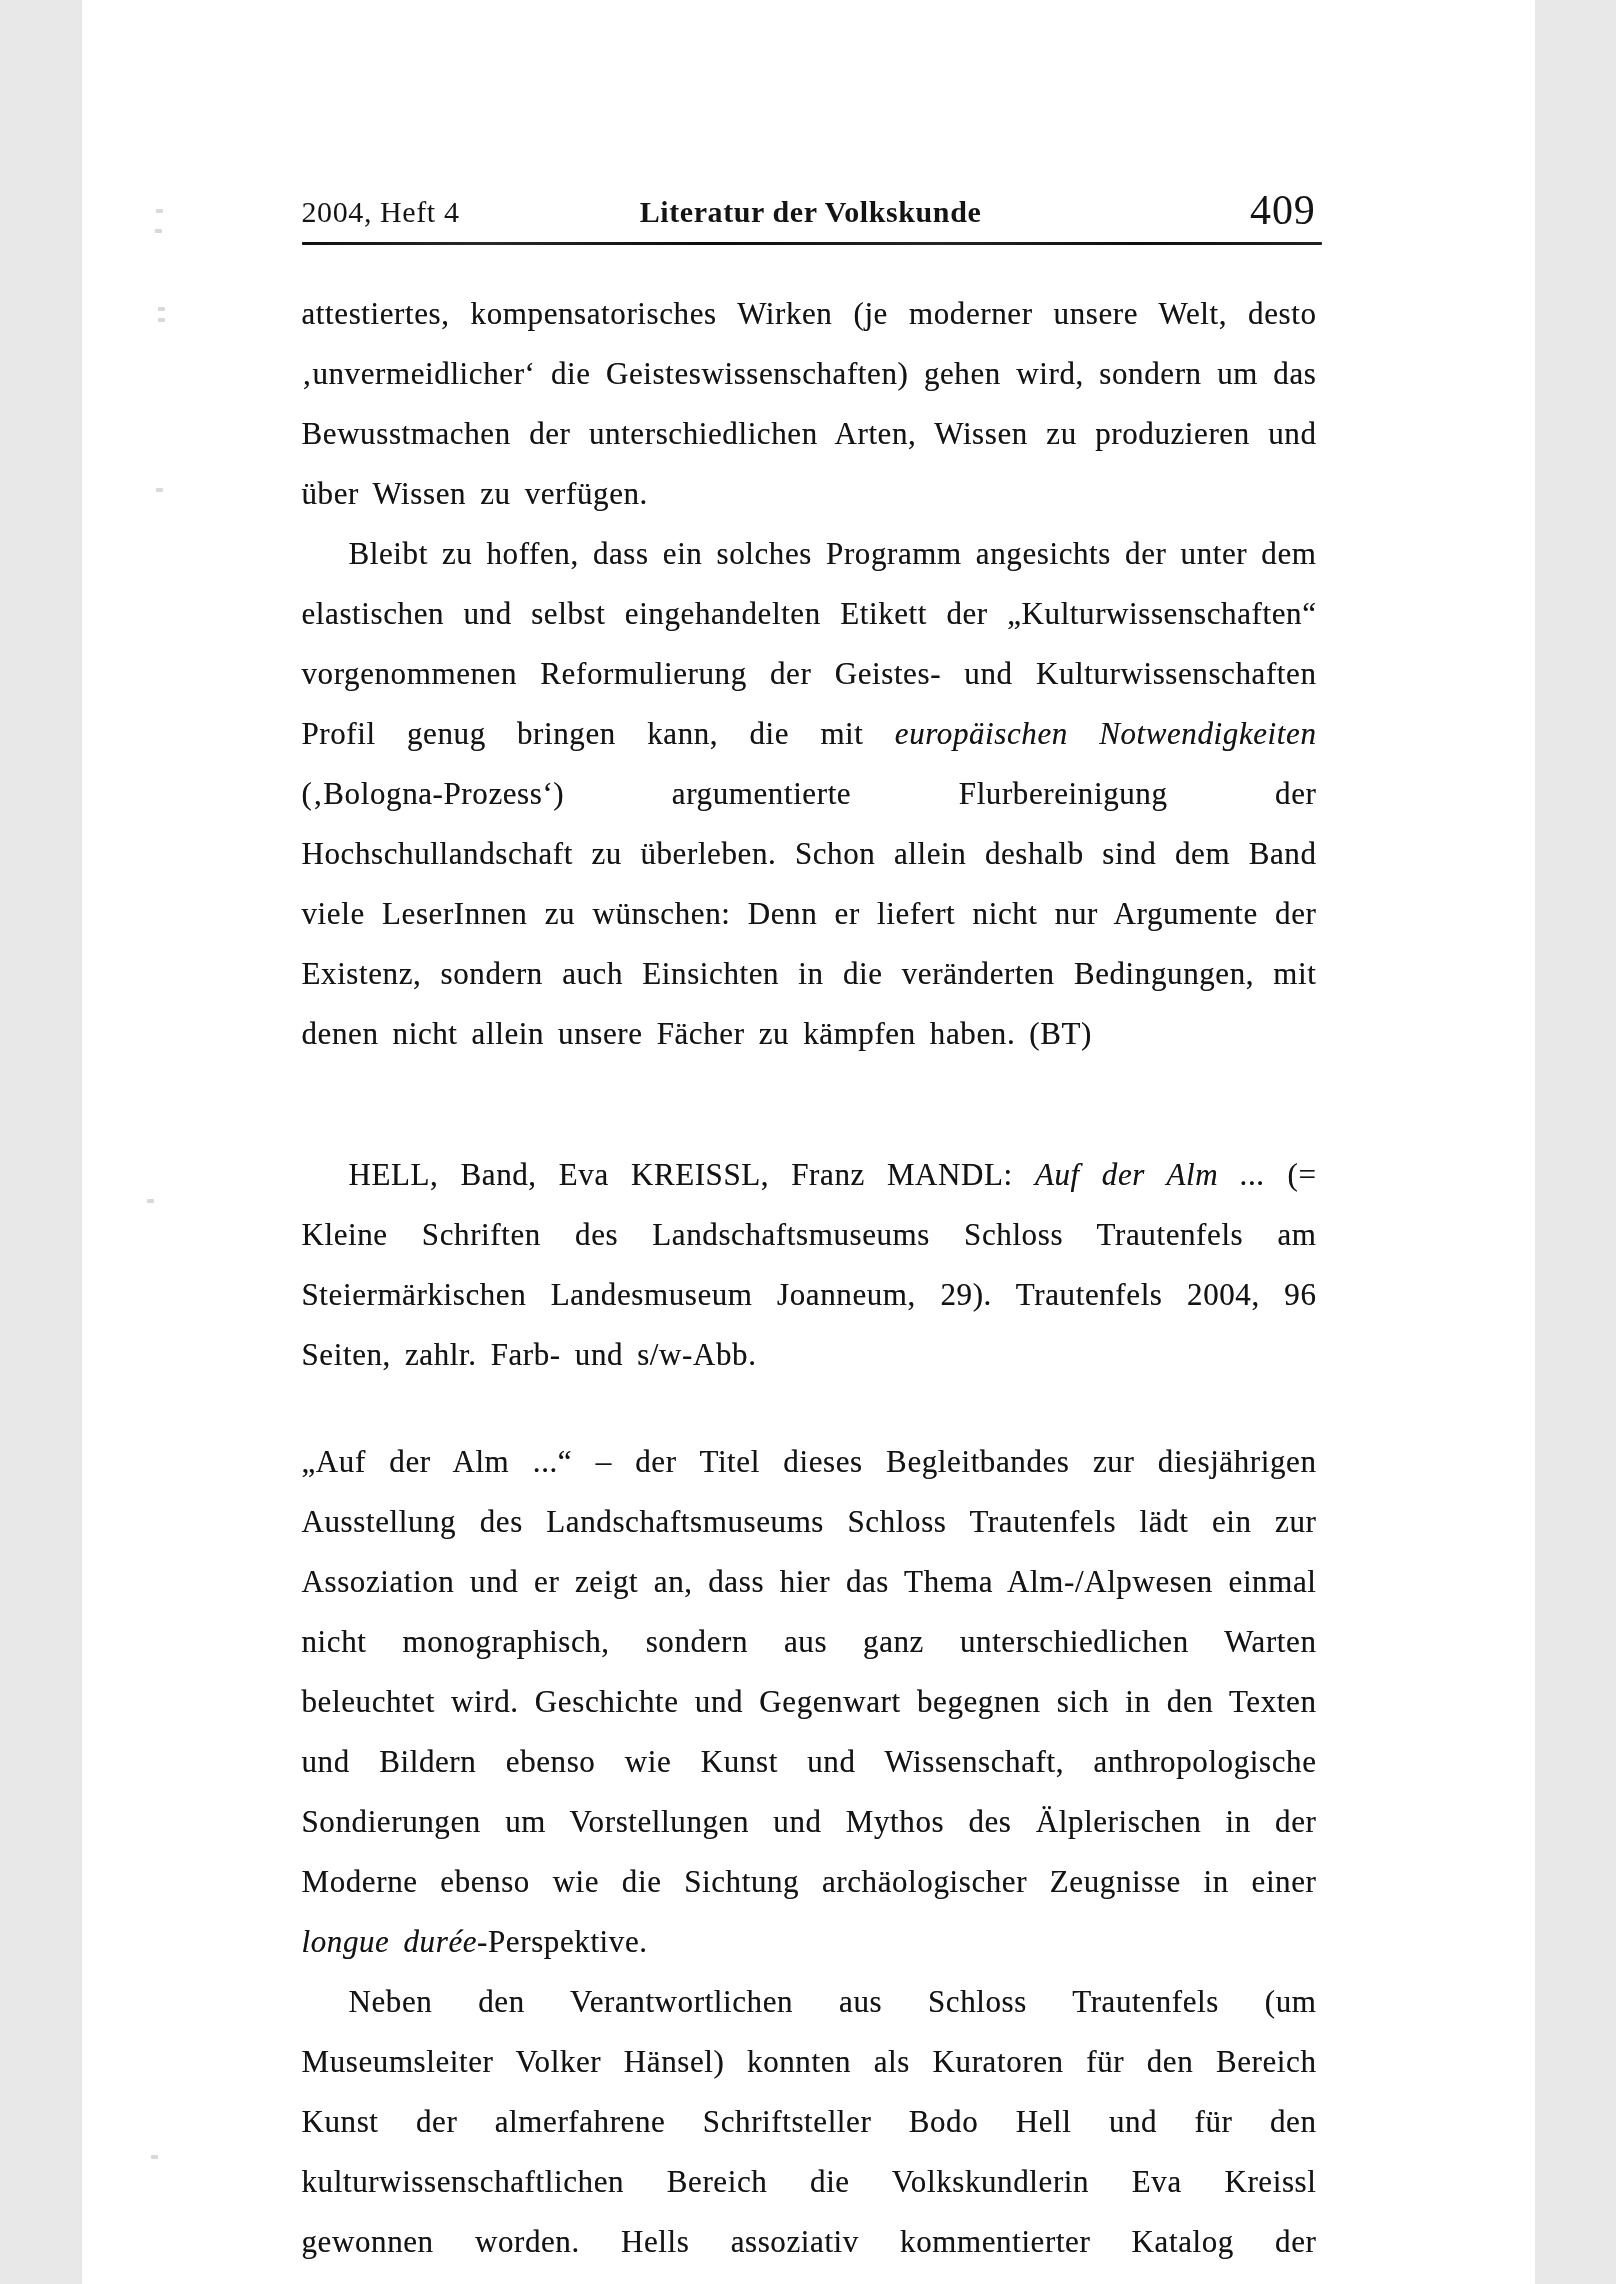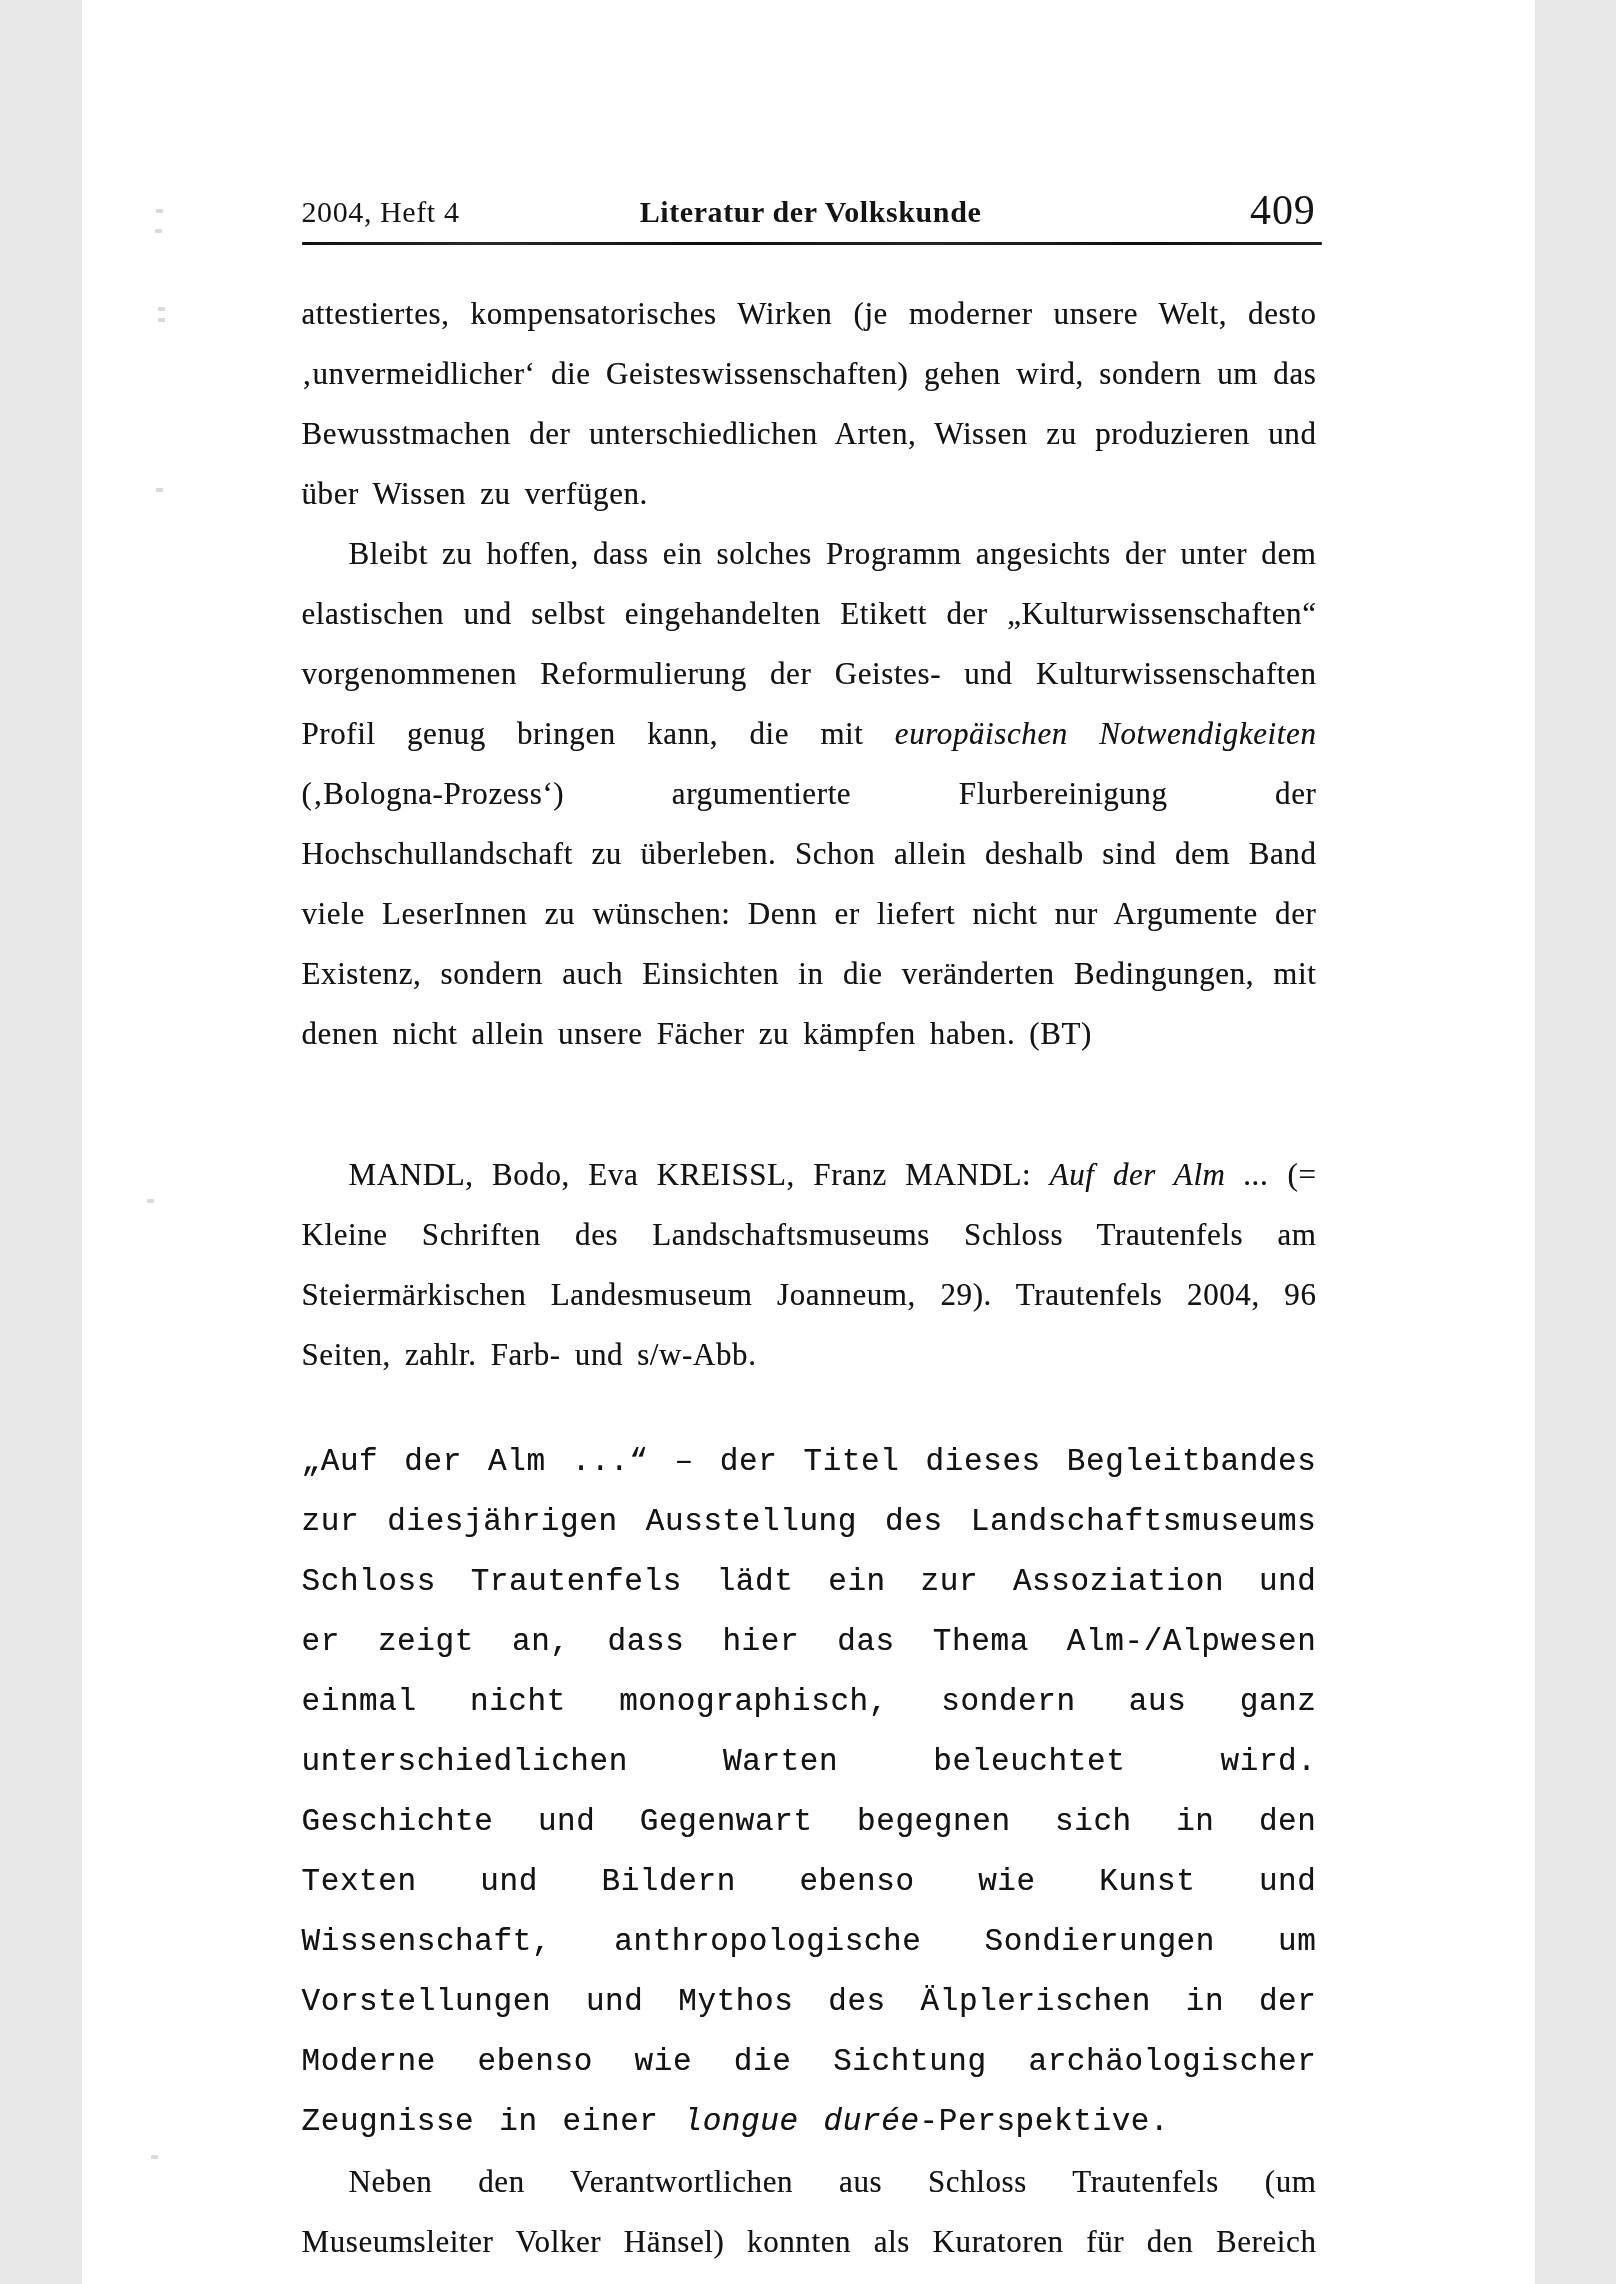--- a/index.html
+++ b/index.html
@@ -72,21 +72,21 @@
     word-spacing: 5.7px;
     text-align: justify;
     text-shadow: 0 0 0.4px rgba(10,10,10,0.55);
   }
   p.para {
     margin: 0;
     padding: 0;
   }
   p.para.indent { text-indent: 47px; }
   p.para.gap-large { margin-top: 81px; }
-  p.para.gap-small { margin-top: 47px; font-family: Liberation Mono, monospace; }
+  p.para.gap-small { margin-top: 47px; }
   .article em { font-style: italic; }
   
   .scan-mark {
     position: absolute;
     width: 7.3px;
     height: 4px;
     background: #b9b9b9;
     opacity: 0.55;
     border-radius: 0.8px;
   }
@@ -100,21 +100,21 @@
     <span class="header-left">2004, Heft 4</span>
     <span class="header-center">Literatur der Volkskunde</span>
     <span class="header-right">409</span>
   </div>
 
   <div class="rule"></div>
 
   <div class="article">
       <p class="para"><span>attestiertes, kompensatorisches Wirken (je moderner unsere Welt, desto ‚unvermeidlicher‘ die Geisteswissenschaften) gehen wird, sondern um das Bewusstmachen der unterschiedlichen Arten, Wissen zu produzieren und über Wissen zu verfügen.</span></p>
       <p class="para indent"><span>Bleibt zu hoffen, dass ein solches Programm angesichts der unter dem elastischen und selbst eingehandelten Etikett der „Kulturwissenschaften“ vorgenommenen Reformulierung der Geistes- und Kulturwissenschaften Profil genug bringen kann, die mit </span><em>europäischen Notwendigkeiten</em><span> (‚Bologna-Prozess‘) argumentierte Flurbereinigung der Hochschullandschaft zu überleben. Schon allein deshalb sind dem Band viele LeserInnen zu wünschen: Denn er liefert nicht nur Argumente der Existenz, sondern auch Einsichten in die veränderten Bedingungen, mit denen nicht allein unsere Fächer zu kämpfen haben. (BT)</span></p>
-      <p class="para indent gap-large"><span>MANDL, Bodo, Eva KREISSL, Franz MANDL: </span><em>Auf der Alm ...</em><span> (= Kleine Schriften des Landschaftsmuseums Schloss Trautenfels am Steiermärkischen Landesmuseum Joanneum, 29). Trautenfels 2004, 96 Seiten, zahlr. Farb- und s/w-Abb.</span></p>
+      <p class="para indent gap-large"><span>HELL, Band, Eva KREISSL, Franz MANDL: </span><em>Auf der Alm ...</em><span> (= Kleine Schriften des Landschaftsmuseums Schloss Trautenfels am Steiermärkischen Landesmuseum Joanneum, 29). Trautenfels 2004, 96 Seiten, zahlr. Farb- und s/w-Abb.</span></p>
       <p class="para gap-small"><span>„Auf der Alm ...“ – der Titel dieses Begleitbandes zur diesjährigen Ausstellung des Landschaftsmuseums Schloss Trautenfels lädt ein zur Assoziation und er zeigt an, dass hier das Thema Alm-/Alpwesen einmal nicht monographisch, sondern aus ganz unterschiedlichen Warten beleuchtet wird. Geschichte und Gegenwart begegnen sich in den Texten und Bildern ebenso wie Kunst und Wissenschaft, anthropologische Sondierungen um Vorstellungen und Mythos des Älplerischen in der Moderne ebenso wie die Sichtung archäologischer Zeugnisse in einer </span><em>longue durée</em><span>-Perspektive.</span></p>
       <p class="para indent"><span>Neben den Verantwortlichen aus Schloss Trautenfels (um Museumsleiter Volker Hänsel) konnten als Kuratoren für den Bereich Kunst der almerfahrene Schriftsteller Bodo Hell und für den kulturwissenschaftlichen Bereich die Volkskundlerin Eva Kreissl gewonnen worden. Hells assoziativ kommentierter Katalog der ausgestellten Kunstwerke zeigt nicht nur die doppelte Kennerschaft als Künstler und Hirte, sondern auch eine ungeahnte Dichte der Reflexion einer ‚Situation Alm‘ in den einzelnen Arbeiten. Eva Kreissl dagegen beleuchtet in ihrem Essay nahe an den Dingen das Verhältnis zwischen Repräsentationen und Außensichten einerseits und den alltagsweltlichen Ordnungen und Praktiken andererseits. Sie kann dabei faszinierendes Material ausbreiten – wie das als Memorabilie bestickte Hemd einer 1924 ermordeten Sennerin oder einen piktographischen Liebesbrief aus den 1870er Jahren.</span></p>
     </div>
 
   <div>
       <div class="scan-mark" style="left: 74px; top: 209px;"></div>
       <div class="scan-mark" style="left: 73px; top: 229px;"></div>
       <div class="scan-mark" style="left: 76px; top: 307px;"></div>
       <div class="scan-mark" style="left: 76px; top: 318px;"></div>
       <div class="scan-mark" style="left: 74px; top: 488px;"></div>

